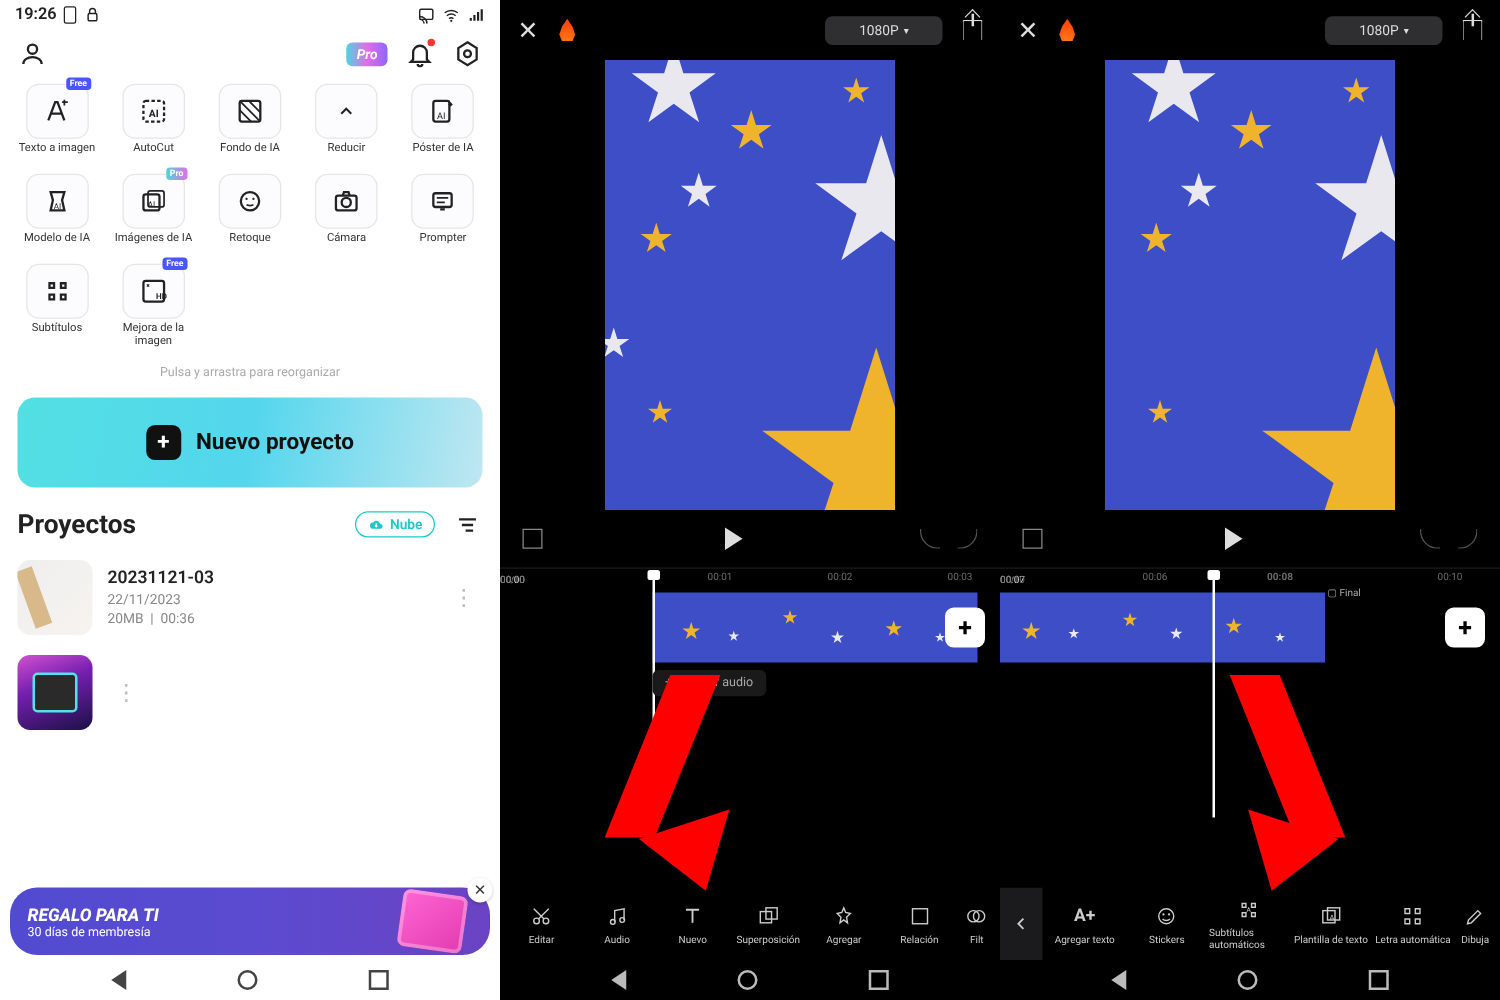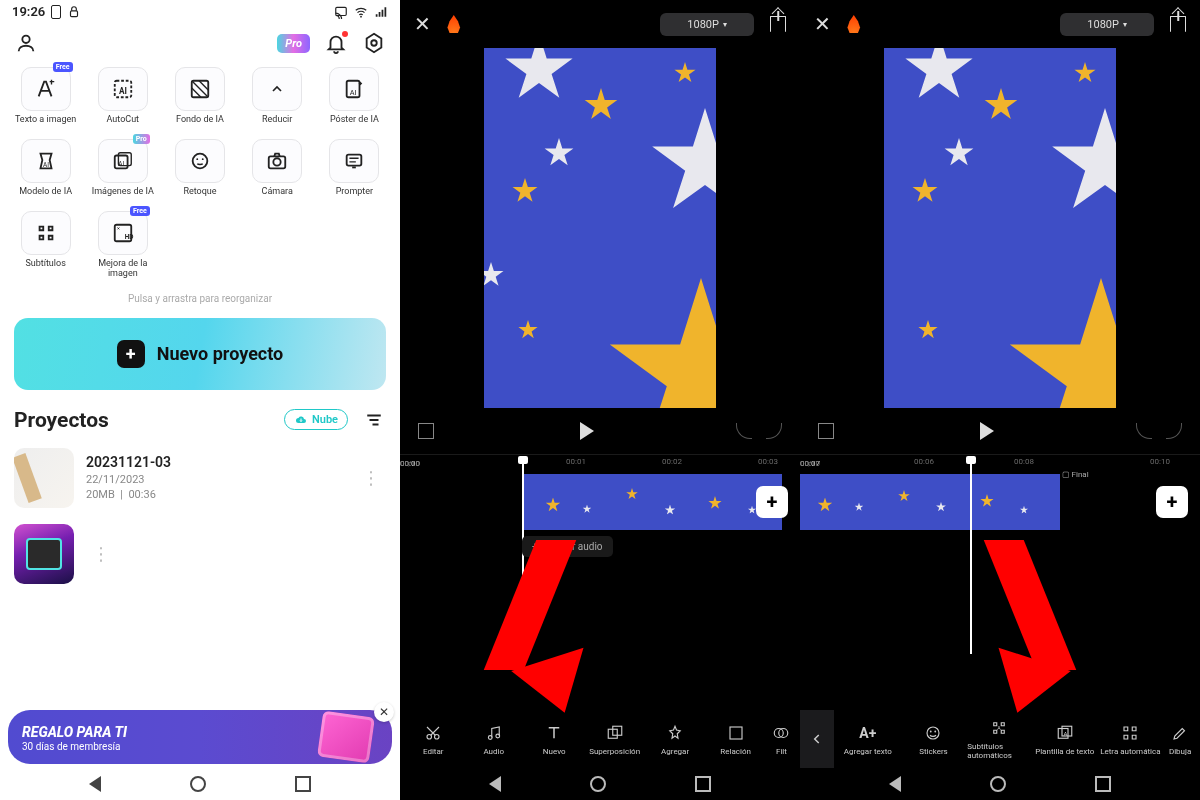--- a/index.html
+++ b/index.html
@@ -524,21 +524,21 @@
       </div>
   </div>
 
   <div class="timescale">
     <div style="position:absolute;left:10px;top:2px;">
         <span style="color:#ddd;">00:07</span> 
         <span>/</span> 
         <span>00:10</span>
       </div>
     <span style="left:22%;margin-left:36px;">00:06</span>
-    <span style="left:56%;">00:08</span>
+    <span style="left:56%;font-weight:bold;">00:08</span>
     <span style="left:90%;">00:10</span>
   </div>
 
   <div class="timeline">
     <div class="miniclip" style="left:0;width:260px;">
       <div class="star s-y" style="width:50px;height:50px;left:0;top:6px;"></div>
       <div class="star s-w" style="width:30px;height:30px;left:44px;top:18px;"></div>
       <div class="star s-y" style="width:40px;height:40px;left:84px;top:2px;"></div>
       <div class="star s-w" style="width:34px;height:34px;left:124px;top:16px;"></div>
       <div class="star s-y" style="width:46px;height:46px;left:164px;top:4px;"></div>

